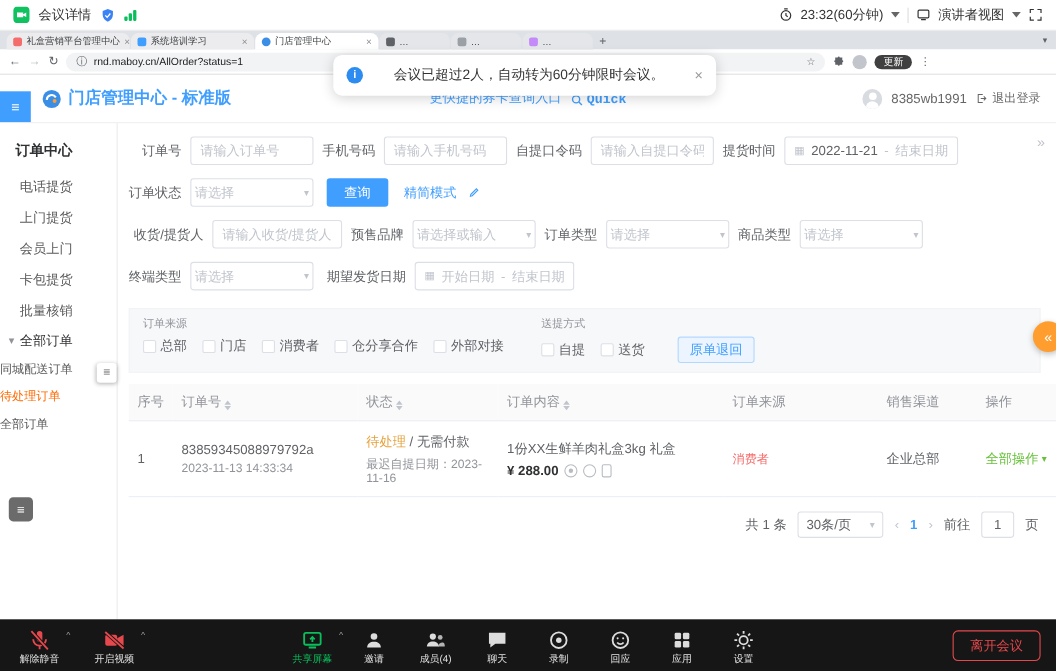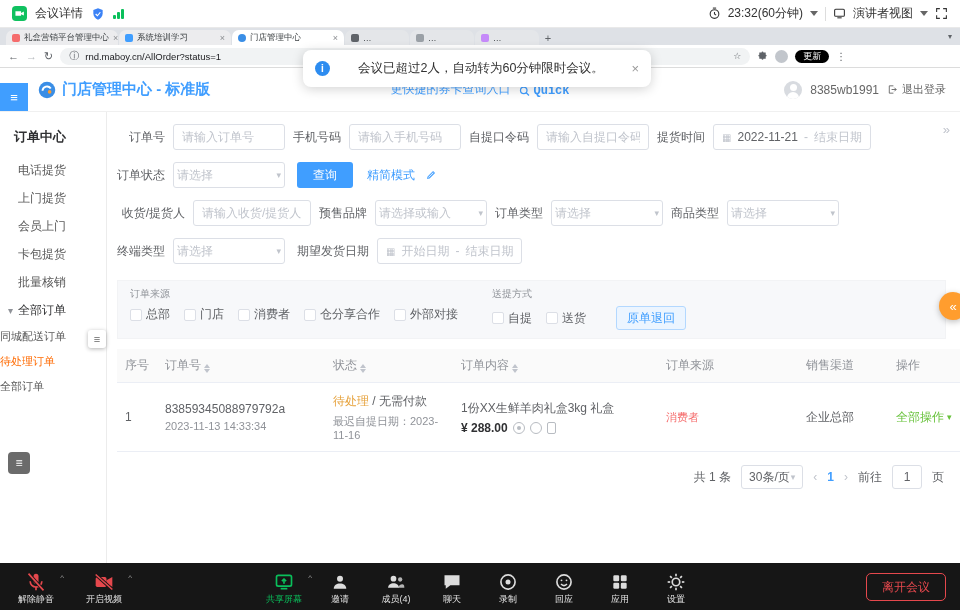--- a/index.html
+++ b/index.html
@@ -26,21 +26,21 @@
   .tab .x { margin-left:auto; color:#8a8d91; font-size:9px; }
   .newtab { width:16px; height:15px; display:flex; align-items:center; justify-content:center; color:#5f6368; font-size:11px; }
   .tabchev { margin-left:auto; margin-right:8px; color:#5f6368; font-size:8px; align-self:center; }
   .addrbar { height:23px; background:#fff; display:flex; align-items:center; padding:0 8px; gap:7px; border-bottom:1px solid #dcdcdc; }
   .nav-ic { color:#5f6368; font-size:11px; line-height:1; }
   .nav-ic.dis { color:#b6b9bd; }
   .urlpill { flex:1; max-width:690px; height:17px; background:#f1f3f4; border-radius:9px; display:flex; align-items:center; padding:0 9px; gap:6px; font-size:9.5px; color:#202124; }
   .urlpill .star { margin-left:auto; color:#5f6368; font-size:9px; }
   .abar-ic { color:#5f6368; font-size:10px; }
   .avatar-sm { width:13px; height:13px; border-radius:50%; background:#c2c6cc; position:relative; }
-  .update-pill { background:#000000; color:#fff; font-size:9px; padding:2px 8px; border-radius:9px; line-height:1; }
+  .update-pill { background:#404040; color:#fff; font-size:9px; padding:2px 8px; border-radius:9px; line-height:1; }
 
   
   .webpage { height:495px; overflow:hidden; background:#fff; position:relative; }
   .appheader { height:44px; display:flex; align-items:center; border-bottom:1px solid #f0f0f0; position:relative; padding-right:14px; }
   .collapse-btn { width:28px; height:28px; background:#409eff; color:#fff; display:flex; align-items:center; justify-content:center; font-size:13px; margin-right:10px; align-self:flex-end; }
   .brand { display:flex; align-items:center; gap:6px; color:#409eff; font-weight:bold; font-size:15px; }
   .hdr-center { position:absolute; left:50%; transform:translateX(-50%); display:flex; align-items:flex-end; gap:8px;font-family:Liberation Mono, monospace; }
   .hdr-link { color:#409eff; font-size:12px; }
   .quick { display:flex; align-items:center; gap:3px; color:#409eff; font-size:12px; font-weight:bold; }
   .hdr-right { margin-left:auto; display:flex; align-items:center; gap:8px; color:#666; font-size:12px; }
@@ -94,21 +94,21 @@
   .price { font-weight:bold; color:#303133; }
   .mini-ic { width:12px; height:12px; border:1px solid #b8bcc2; display:inline-block; }
   .mini-ic.round { border-radius:50%; position:relative; }
   .mini-ic.round.dot::after { content:""; position:absolute; width:4px; height:4px; background:#b8bcc2; border-radius:50%; left:3px; top:3px; }
   .mini-ic.rect { border-radius:2px; width:9px; }
   .src-red { color:#f56c6c; font-size:11px; }
   .action-link { color:#67c23a; font-size:12px; display:flex; align-items:center; gap:3px; }
   .action-link .car { font-size:9px; }
 
   .pagination { display:flex; align-items:center; justify-content:flex-end; gap:10px; padding:13px 2px; font-size:12px; color:#606266; }
-  .psize { border:1px solid #dcdfe6; border-radius:3px; height:24px; padding:0 7px; display:flex; align-items:center; gap:1px; }
+  .psize { border:1px solid #dcdfe6; border-radius:3px; height:24px; padding:0 7px; display:flex; align-items:center; gap:17px; }
   .psize .car { color:#c0c4cc; font-size:9px; }
   .pbtn { color:#c0c4cc; }
   .pcur { color:#409eff; font-weight:bold; }
   .pgoto-input { width:30px; height:24px; border:1px solid #dcdfe6; border-radius:3px; text-align:center; font-size:12px; color:#606266; }
 
   
   .drawer { position:absolute; right:-7px; top:292px; width:28px; height:28px; border-radius:50%; background:#ff9d2e; color:#fff; display:flex; align-items:center; justify-content:center; font-size:13px; box-shadow:0 2px 6px rgba(0,0,0,.25); z-index:30; }
   .mini-tool { position:absolute; left:88px; top:330px; width:18px; height:18px; background:#fff; border-radius:3px; box-shadow:0 1px 4px rgba(0,0,0,.3); display:flex; align-items:center; justify-content:center; color:#666; font-size:11px; z-index:25; }
   .corner-tool { position:absolute; left:8px; top:452px; width:22px; height:22px; background:rgba(70,70,70,.8); border-radius:4px; color:#fff; display:flex; align-items:center; justify-content:center; font-size:12px; z-index:25; }
 

